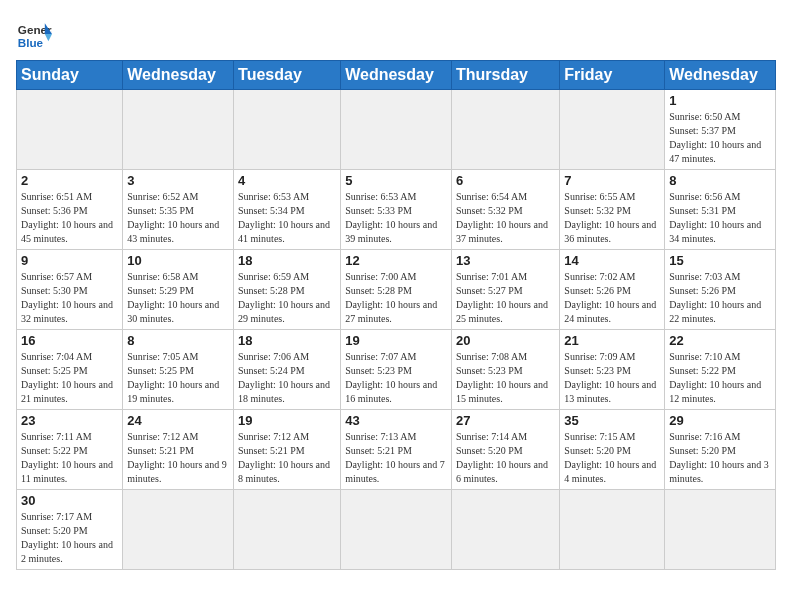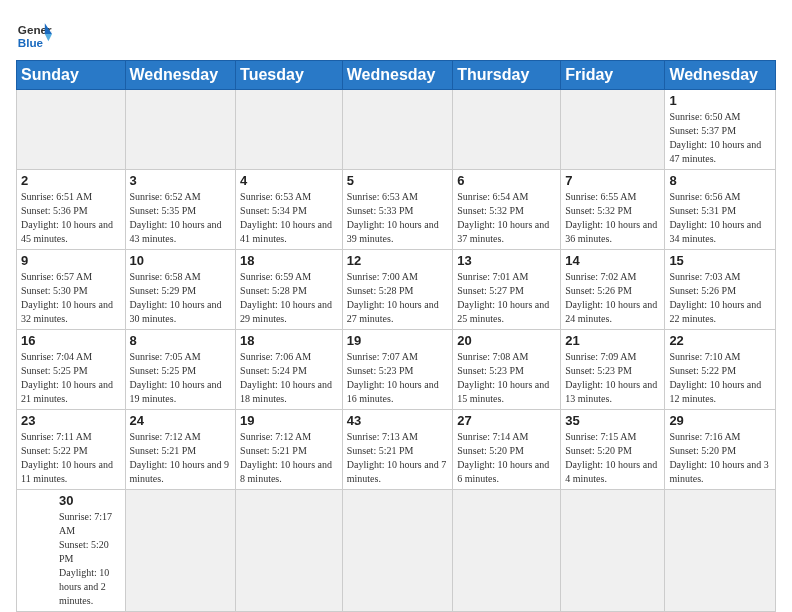--- a/index.html
+++ b/index.html
@@ -70,21 +70,20 @@
       margin-bottom: 2px;
     }
     .day-info {
       color: #333;
       font-size: 10px;
       line-height: 1.4;
       font-family: Liberation Serif, serif;
     }
     .last-row td {
       background: #f0f0f0;
-      padding-left: 42px;
     }
     .last-row td.has-data {
       background: #fff;
     }
   </style>
 </head>
 <body>
 
 <div class="header">
   <div class="logo">

